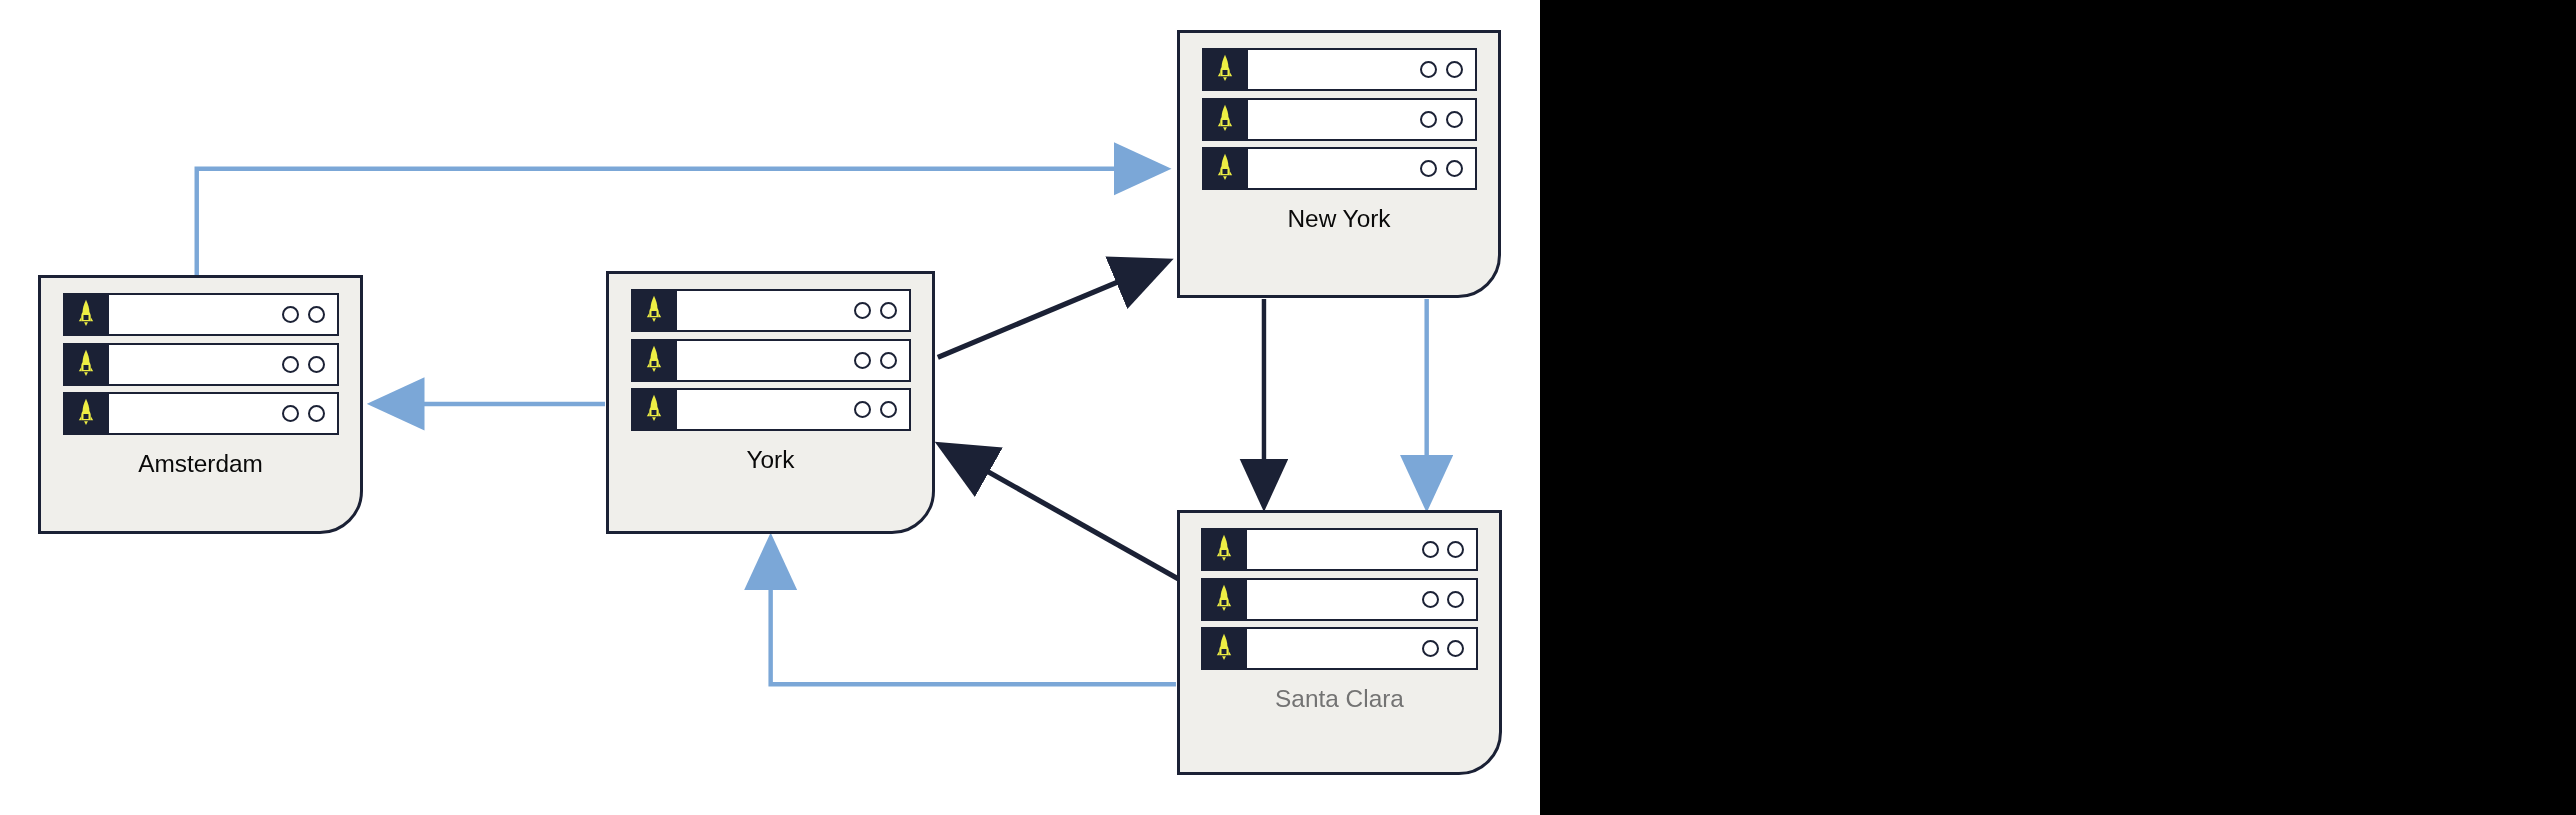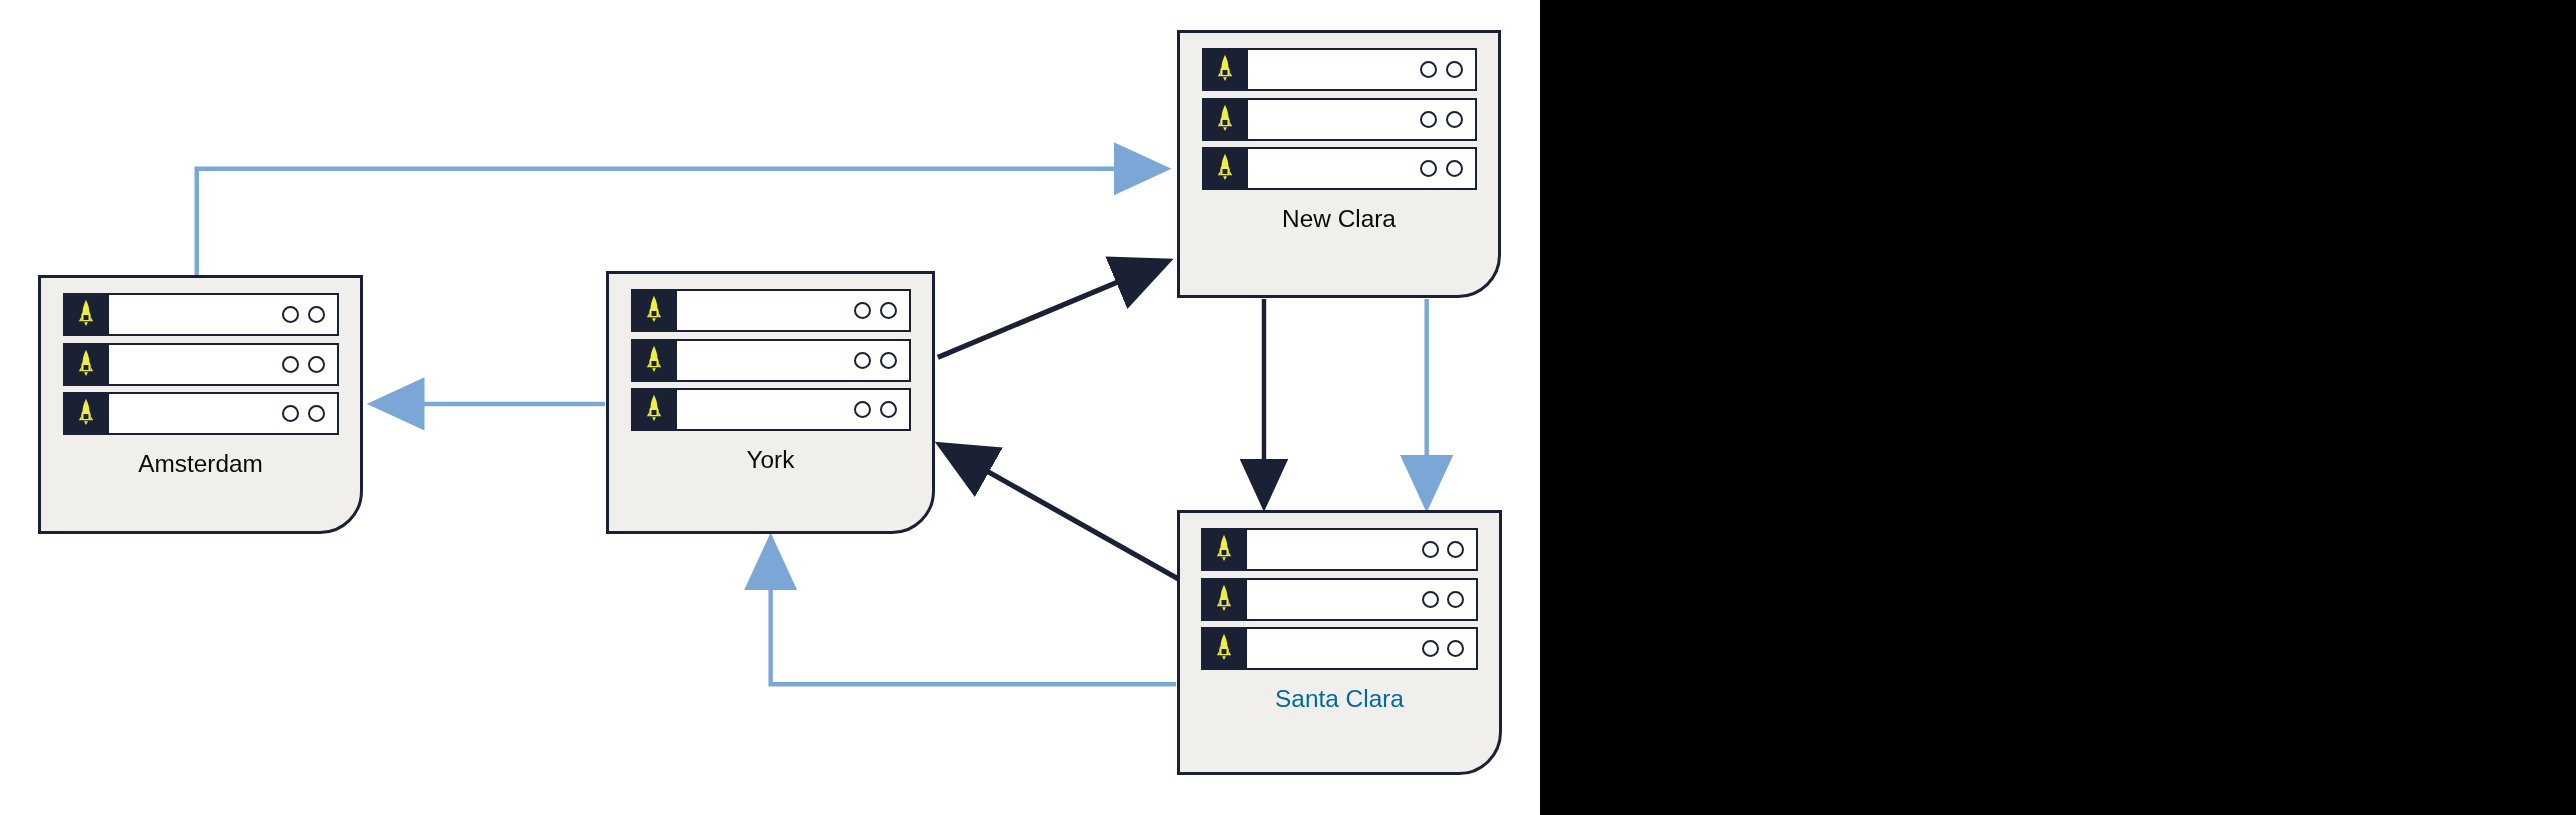--- a/index.html
+++ b/index.html
@@ -264,21 +264,21 @@
               <path d="M8.6 24.3 L5.2 30.2 L8.6 30.2 Z" fill="#eeee44"></path>
               <path d="M21.4 24.3 L24.8 30.2 L21.4 30.2 Z" fill="#eeee44"></path>
               <path d="M12.4 31.6 L17.6 31.6 L15 36.6 Z" fill="#eeee44"></path>
             </svg>
           </div>
           <div class="slot-body" style="background: rgb(255, 255, 255); border-color: rgb(27, 33, 53);">
             <span class="led" style="border-color: rgb(27, 33, 53);"></span>
             <span class="led" style="border-color: rgb(27, 33, 53);"></span>
           </div>
         </div>
-        <div class="node-label" style="color: rgb(10, 10, 10);">New Clara</div>
+        <div class="node-label" style="color: rgb(10, 10, 10);">New York</div>
       </div>
       <div class="node" style="left: 1177px; top: 510px; width: 325px; height: 265px; background: rgb(240, 239, 235); border-color: rgb(27, 33, 53);">
         <div class="slot" style="width: 277px;">
           <div class="slot-icon" style="background: rgb(27, 33, 53);">
             <svg width="22" height="31" viewBox="0 0 30 42" aria-hidden="true">
               <path d="M15 1 C11.6 8 10.3 13.5 10.3 18.3 L19.7 18.3 C19.7 13.5 18.4 8 15 1 Z" fill="#eeee44"></path>
               <path d="M15 15.5 C11.3 15.5 8.6 18.8 8.6 23.4 L8.6 30.2 L21.4 30.2 L21.4 23.4 C21.4 18.8 18.7 15.5 15 15.5 Z" fill="#eeee44"></path>
               <path d="M11.6 21.6 C13.3 21.6 16.7 21.6 18.4 21.6 L18.4 28.4 L11.6 28.4 Z" fill="#1b2135"></path>
               <path d="M8.6 24.3 L5.2 30.2 L8.6 30.2 Z" fill="#eeee44"></path>
               <path d="M21.4 24.3 L24.8 30.2 L21.4 30.2 Z" fill="#eeee44"></path>
@@ -315,20 +315,20 @@
               <path d="M8.6 24.3 L5.2 30.2 L8.6 30.2 Z" fill="#eeee44"></path>
               <path d="M21.4 24.3 L24.8 30.2 L21.4 30.2 Z" fill="#eeee44"></path>
               <path d="M12.4 31.6 L17.6 31.6 L15 36.6 Z" fill="#eeee44"></path>
             </svg>
           </div>
           <div class="slot-body" style="background: rgb(255, 255, 255); border-color: rgb(27, 33, 53);">
             <span class="led" style="border-color: rgb(27, 33, 53);"></span>
             <span class="led" style="border-color: rgb(27, 33, 53);"></span>
           </div>
         </div>
-        <div class="node-label" style="color: #0369a1;">Santa Clara</div>
+        <div class="node-label" style="color: #737373;">Santa Clara</div>
       </div>
     </div>
 
   <div id="black-panel" style="left: 1540px; width: 1036px; height: 816px; background: rgb(0, 0, 0);"></div>
 
 </div>
 
 
 </body></html>

